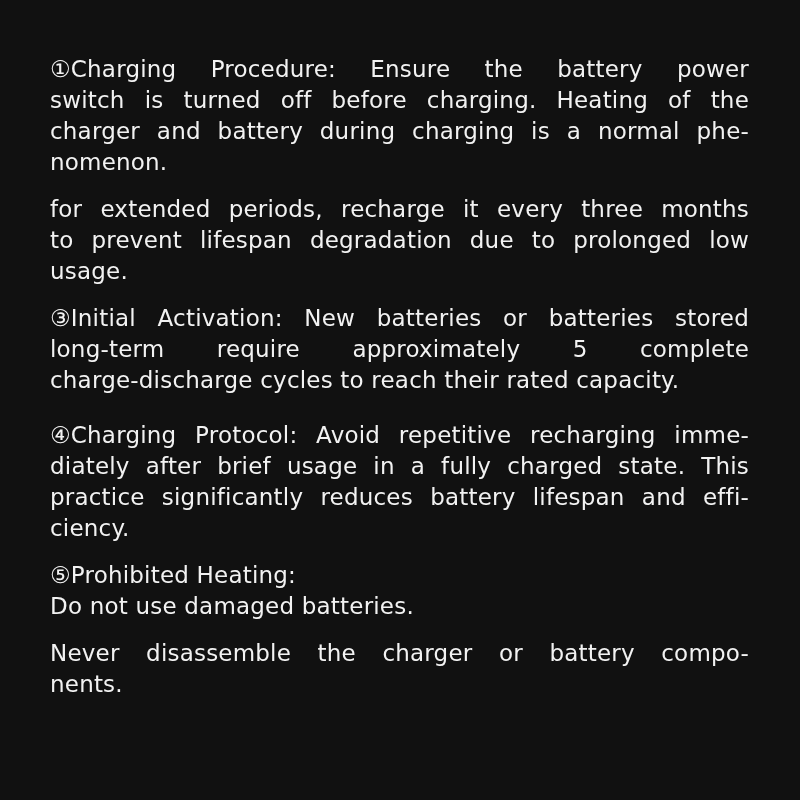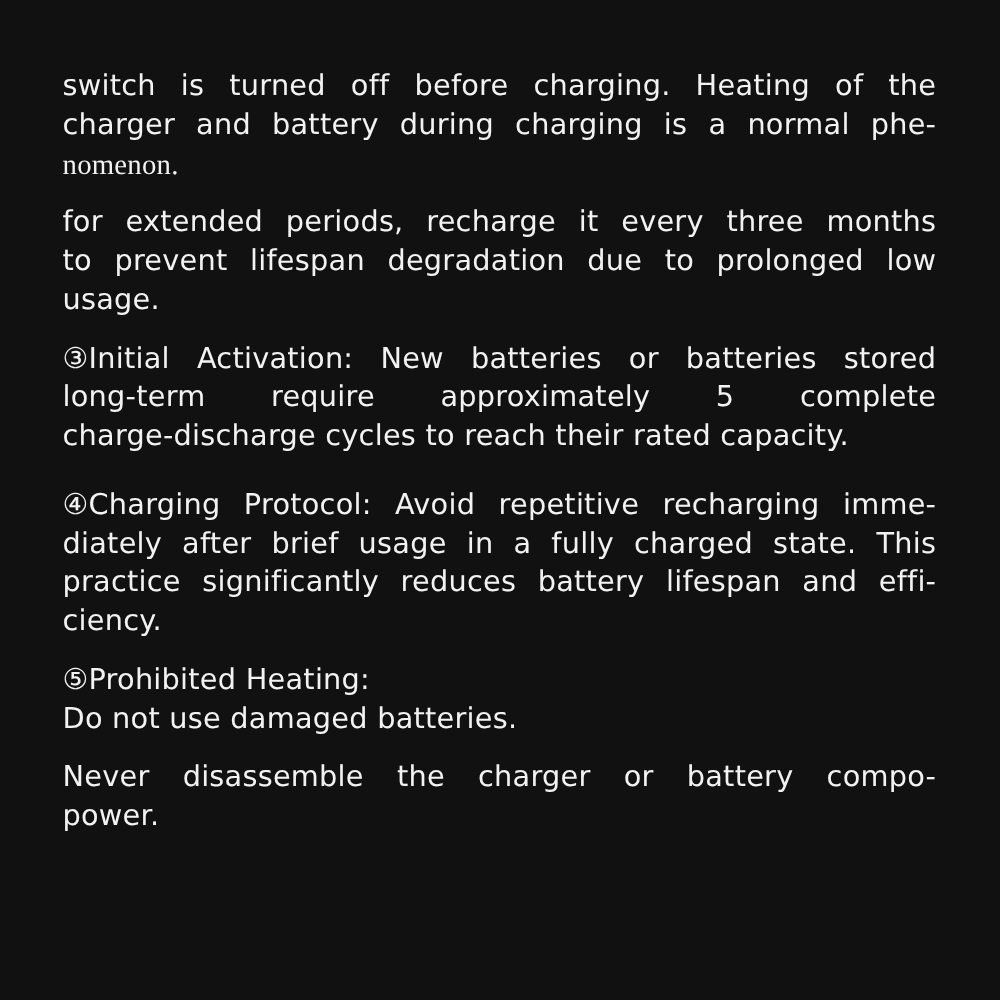--- a/index.html
+++ b/index.html
@@ -44,23 +44,24 @@
     .line.last {
       text-align-last: left;
     }
   </style>
 </head>
 <body>
 
 <div class="doc">
 
   <div class="para">
+    <span class="line" style="display: block; width: 699px; word-spacing: 26.8px;">①Charging Procedure: Ensure the battery power</span>
     <span class="line" style="display: block; width: 699px; word-spacing: 12.5195px;">switch is turned off before charging. Heating of the</span>
     <span class="line" style="display: block; width: 699px; word-spacing: 9.36133px;">charger and battery during charging is a normal phe-</span>
-    <span class="line last" style="width: 699px; font-family: Liberation Serif, serif;">nomenon.</span>
+    <span class="line last" style="width: 699px;">nomenon.</span>
   </div>
 
   <div class="para">
     <span class="line" style="display: block; width: 699px; word-spacing: 10.6696px;">for extended periods, recharge it every three months</span>
     <span class="line" style="display: block; width: 699px; word-spacing: 10.5201px;">to prevent lifespan degradation due to prolonged low</span>
     <span class="line last" style="width: 699px;">usage.</span>
   </div>
 
   <div class="para p3">
     <span class="line" style="display: block; width: 699px; word-spacing: 14.1641px;">③Initial Activation: New batteries or batteries stored</span>
@@ -72,16 +73,16 @@
     <span class="line" style="display: block; width: 699px; word-spacing: 11.2125px;">④Charging Protocol: Avoid repetitive recharging imme-</span>
     <span class="line" style="display: block; width: 699px; word-spacing: 8.53472px;">diately after brief usage in a fully charged state. This</span>
     <span class="line" style="display: block; width: 699px; word-spacing: 9.72917px;">practice significantly reduces battery lifespan and effi-</span>
     <span class="line last" style="width: 699px;">ciency.</span>
   </div>
 
   <div class="para">
     <span class="line last" style="width: 699px;">⑤Prohibited Heating:</span>
     <span class="line last" style="width: 699px;">Do not use damaged batteries.</span>
     <span class="line" style="display: block; width: 699px; word-spacing: 19.0182px; margin-top: 16px;">Never disassemble the charger or battery compo-</span>
-    <span class="line last" style="width: 699px;">power.</span>
+    <span class="line last" style="width: 699px;">nents.</span>
   </div>
 
 </div>
 
 </body></html>

